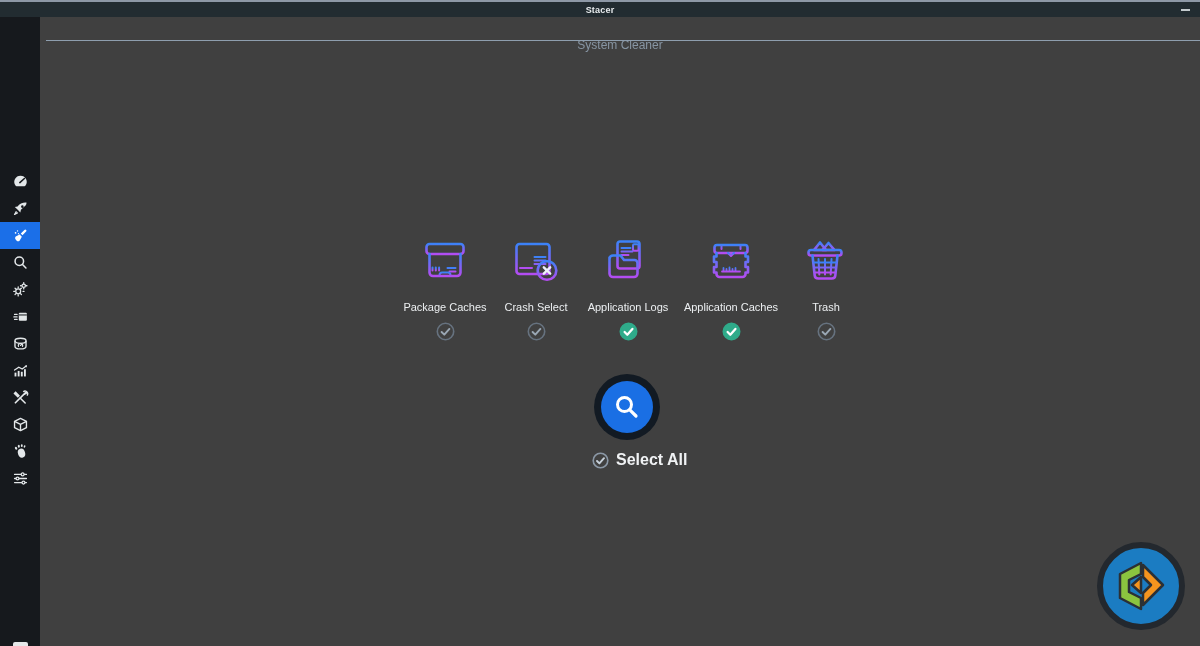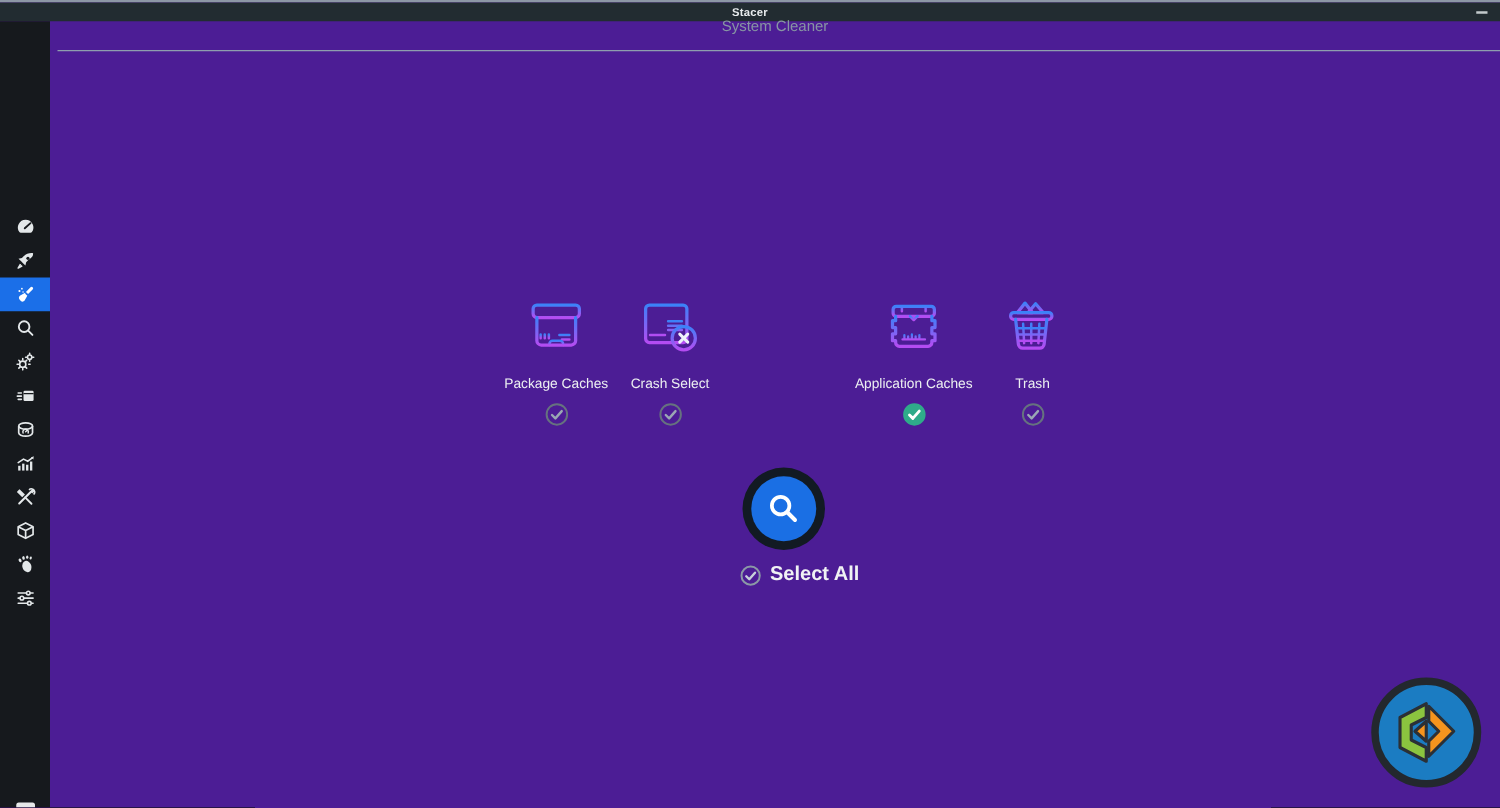--- a/index.html
+++ b/index.html
@@ -1,32 +1,32 @@
 <!DOCTYPE html>
 <html><head>
 <meta charset="utf-8">
 <style>
   html,body{margin:0;padding:0;background:#0c0f12;}
-  .window{position:relative;width:1200px;height:646px;background:#4c1d95;
+  .window{position:relative;width:1200px;height:646px;background:#404040;
     font-family:"Liberation Sans",sans-serif;overflow:hidden;}
   
   .top-edge{position:absolute;top:0;left:0;right:0;height:2px;background:#8d98a6;}
   .titlebar{position:absolute;top:2px;left:0;right:0;height:15px;background:#222c31;
     display:flex;align-items:center;justify-content:center;}
   .titlebar .t{color:#e8ecee;font-size:9px;font-weight:bold;letter-spacing:.2px;}
   .min-btn{position:absolute;right:10px;top:7px;width:9px;height:2px;background:#c3cacd;cursor:pointer;}
   
   .sidebar{position:absolute;top:17px;left:0;width:40px;bottom:0;background:#16191d;}
   .side-item{position:absolute;left:0;width:40px;height:27px;display:flex;align-items:center;
     justify-content:center;color:#e3e7e9;cursor:pointer;}
   .side-item.active{background:#1b6fe8;color:#ffffff;}
   .side-bottom{position:absolute;left:13px;bottom:-4px;width:15px;height:8px;border-radius:2px;
     background:#e6e8e9;}
   
-  .page-title{position:absolute;top:14px;left:40px;right:0;text-align:center;color:#8795a3;font-size:12px;}
+  .page-title{position:absolute;top:38px;left:40px;right:0;text-align:center;color:#8795a3;font-size:12px;}
   .header-line{position:absolute;top:40px;left:46px;right:0;height:1px;background:#8e9eae;}
   
   .citem{position:absolute;top:237px;width:130px;display:flex;flex-direction:column;align-items:center;}
   .citem .cicon{cursor:pointer;}
   .citem .lbl{margin-top:14px;color:#eceff1;font-size:11px;white-space:nowrap;}
   .cicon path,.cicon rect,.cicon circle{stroke:url(#icoGrad);stroke-width:2.6;fill:none;
     stroke-linecap:round;stroke-linejoin:round;}
   .cicon .thin{stroke-width:2;}
   .cicon .fillonly{stroke:none;}
   
@@ -212,20 +212,34 @@
       <circle cx="36" cy="33.5" r="9.3" fill="#1b2530"></circle>
       <path d="M32.8 30.3l6.4 6.4M39.2 30.3l-6.4 6.4" style="stroke:#eef0fb;stroke-width:2.4"></path>
     </svg>
     <span class="lbl">Crash Select</span>
     <svg class="cb" viewBox="0 0 19 19" width="19" height="19">
       <circle class="ring" cx="9.5" cy="9.5" r="8.2"></circle>
       <polyline class="mark" points="5.6,10 8.3,12.7 13.4,6.9"></polyline>
     </svg>
   </div>
 
+  <div class="citem" style="left:563px">
+    <svg class="cicon" viewBox="0 0 50 50" width="50" height="50">
+      <rect x="14.5" y="4.5" width="22" height="27" rx="2.5"></rect>
+      <rect class="thin" x="30" y="7.2" width="5.5" height="6.5" rx="1"></rect>
+      <path class="thin" d="M18.5 11h9M18.5 14.5h11M18.5 18h7"></path>
+      <path d="M6.5 20.5V36.5a3.5 3.5 0 0 0 3.5 3.5h21a3.5 3.5 0 0 0 3.5-3.5V26a3 3 0 0 0-3-3H21l-3.5-4.5H10a3.5 3.5 0 0 0-3.5 3.5z" fill="#1b2530"></path>
+      <path class="fillonly" d="M10.5 36.5v-6l6 6z" fill="#c9d0e0"></path>
+    </svg>
+    <span class="lbl">Application Logs</span>
+    <svg class="cb checked" viewBox="0 0 19 19" width="19" height="19">
+      <circle class="ring" cx="9.5" cy="9.5" r="8.2"></circle>
+      <polyline class="mark" points="5.6,10 8.3,12.7 13.4,6.9"></polyline>
+    </svg>
+  </div>
 
   <div class="citem" style="left:761px">
     <svg class="cicon" viewBox="0 0 50 50" width="50" height="50">
       <path d="M13 13l6-7.5 6 7.5z" fill="#d9d9f2"></path>
       <path d="M21.5 13l6-7 6 7z" fill="#d9d9f2"></path>
       <rect x="7.5" y="13" width="33" height="5.5" rx="2.5"></rect>
       <path d="M11.5 18.5l2.2 19.8a3.5 3.5 0 0 0 3.5 3.2h13.6a3.5 3.5 0 0 0 3.5-3.2l2.2-19.8"></path>
       <path class="thin" d="M17.5 22l.8 15.5M24 22v15.5M30.5 22l-.8 15.5"></path>
       <path class="thin" d="M13.3 25.5h21.4M13.9 30.5h20.2M14.5 35.5h19"></path>
     </svg>

